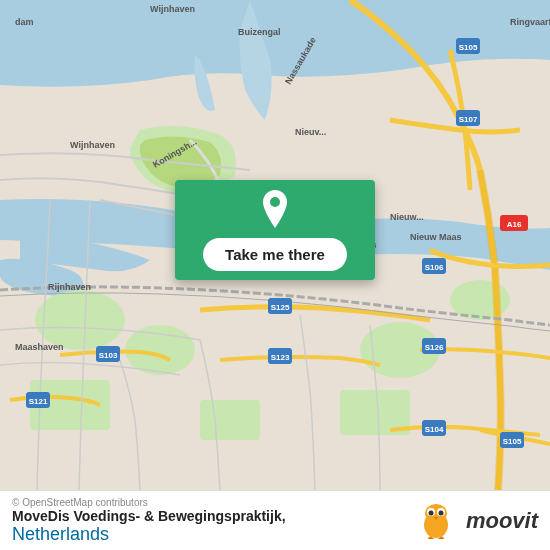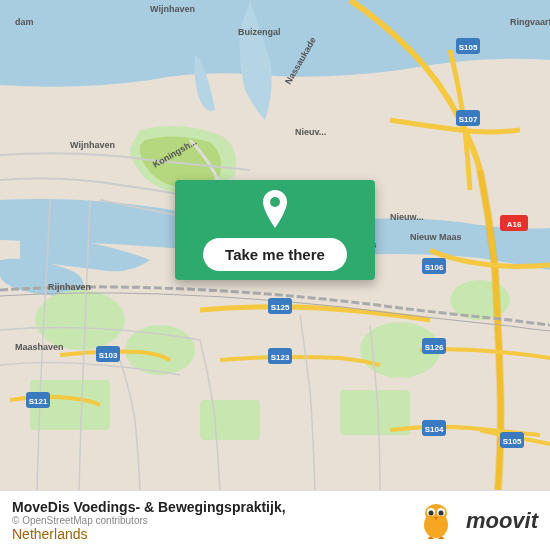--- a/index.html
+++ b/index.html
@@ -93,22 +93,22 @@
       color: #888;
     }
 
     #location-name {
       font-size: 14px;
       font-weight: 600;
       color: #222;
     }
 
     #location-country {
-      font-size: 14px;
-      color: #a16207;
+      font-size: 18px;
+      color: #0369a1;
     }
 
     #moovit-logo {
       display: flex;
       align-items: center;
       gap: 14px;
     }
 
     #moovit-text {
       font-size: 22px;
@@ -263,22 +263,22 @@
           <circle cx="16" cy="12" r="5" fill="#2eaa6e"></circle>
         </svg>
       </div>
       <button id="take-me-there-btn">Take me there</button>
     </div>
   </div>
 </div>
 
 <div id="footer">
   <div id="footer-left">
+    <span id="copyright-text">© OpenStreetMap contributors</span>
     <span id="location-name">MoveDis Voedings- &amp; Bewegingspraktijk,</span>
-    <span id="copyright-text">© OpenStreetMap contributors</span>
     <span id="location-country">Netherlands</span>
   </div>
   <div id="moovit-logo">
 
     <svg width="32" height="36" viewBox="0 0 32 36" xmlns="http://www.w3.org/2000/svg">
 
       <ellipse cx="16" cy="22" rx="12" ry="13" fill="#f5a623"></ellipse>
 
       <ellipse cx="16" cy="10" rx="11" ry="9" fill="#f5a623"></ellipse>
 

